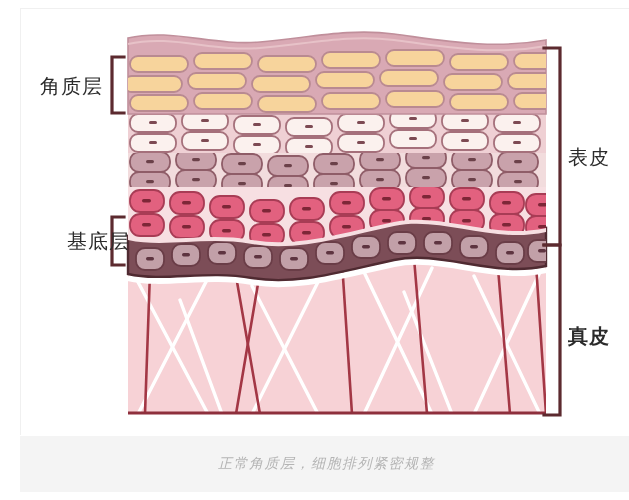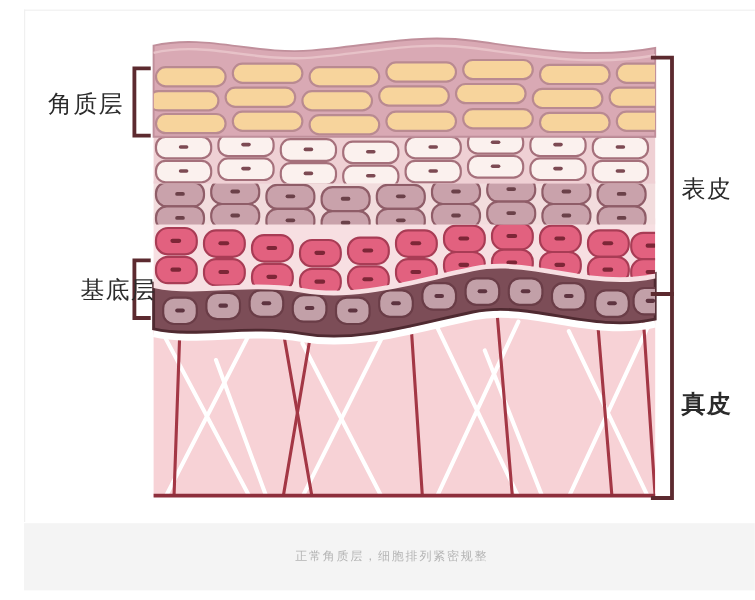--- a/index.html
+++ b/index.html
@@ -62,23 +62,24 @@
     top: 436px;
     width: 613px;
     height: 56px;
     background: #f4f4f4;
     display: flex;
     align-items: center;
     justify-content: center;
   }
   #caption-text {
     color: #b4b4b4;
-    font-size: 10px;
+    font-size: 14px;
     letter-spacing: 1.5px;
     font-family: "Liberation Sans", "DejaVu Sans", sans-serif;
+    font-style: italic;
   }
 </style>
 </head>
 <body>
 
 <div id="card">
 
   <div id="card-inner-border"></div>
 
   <div id="figure-area">

